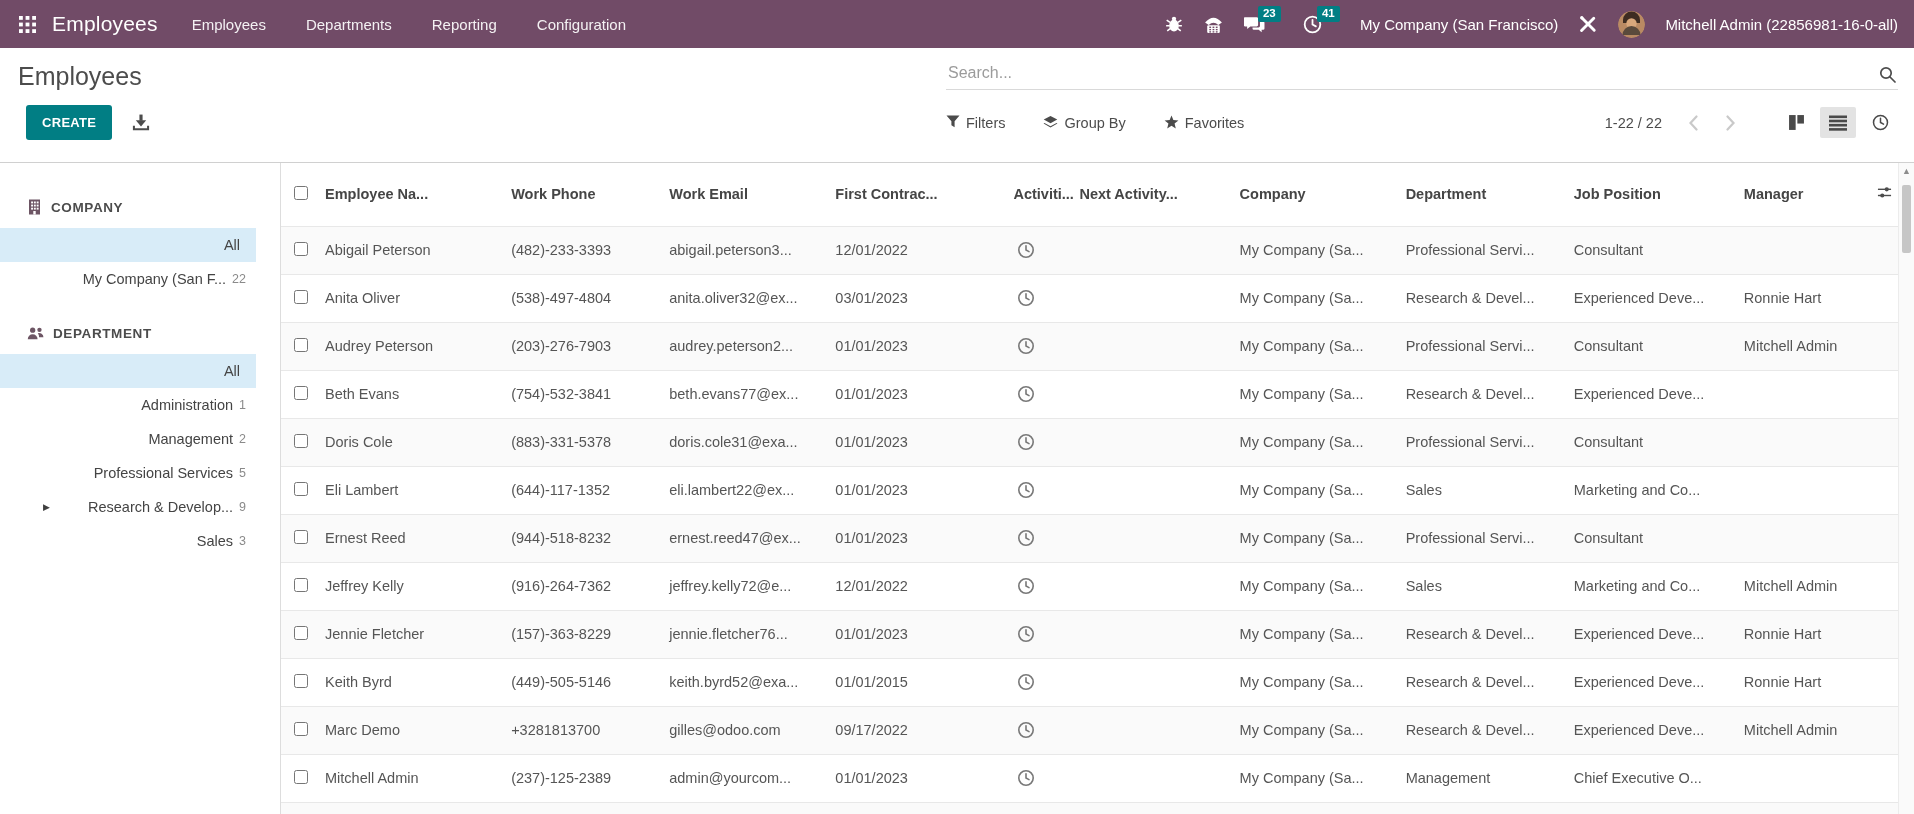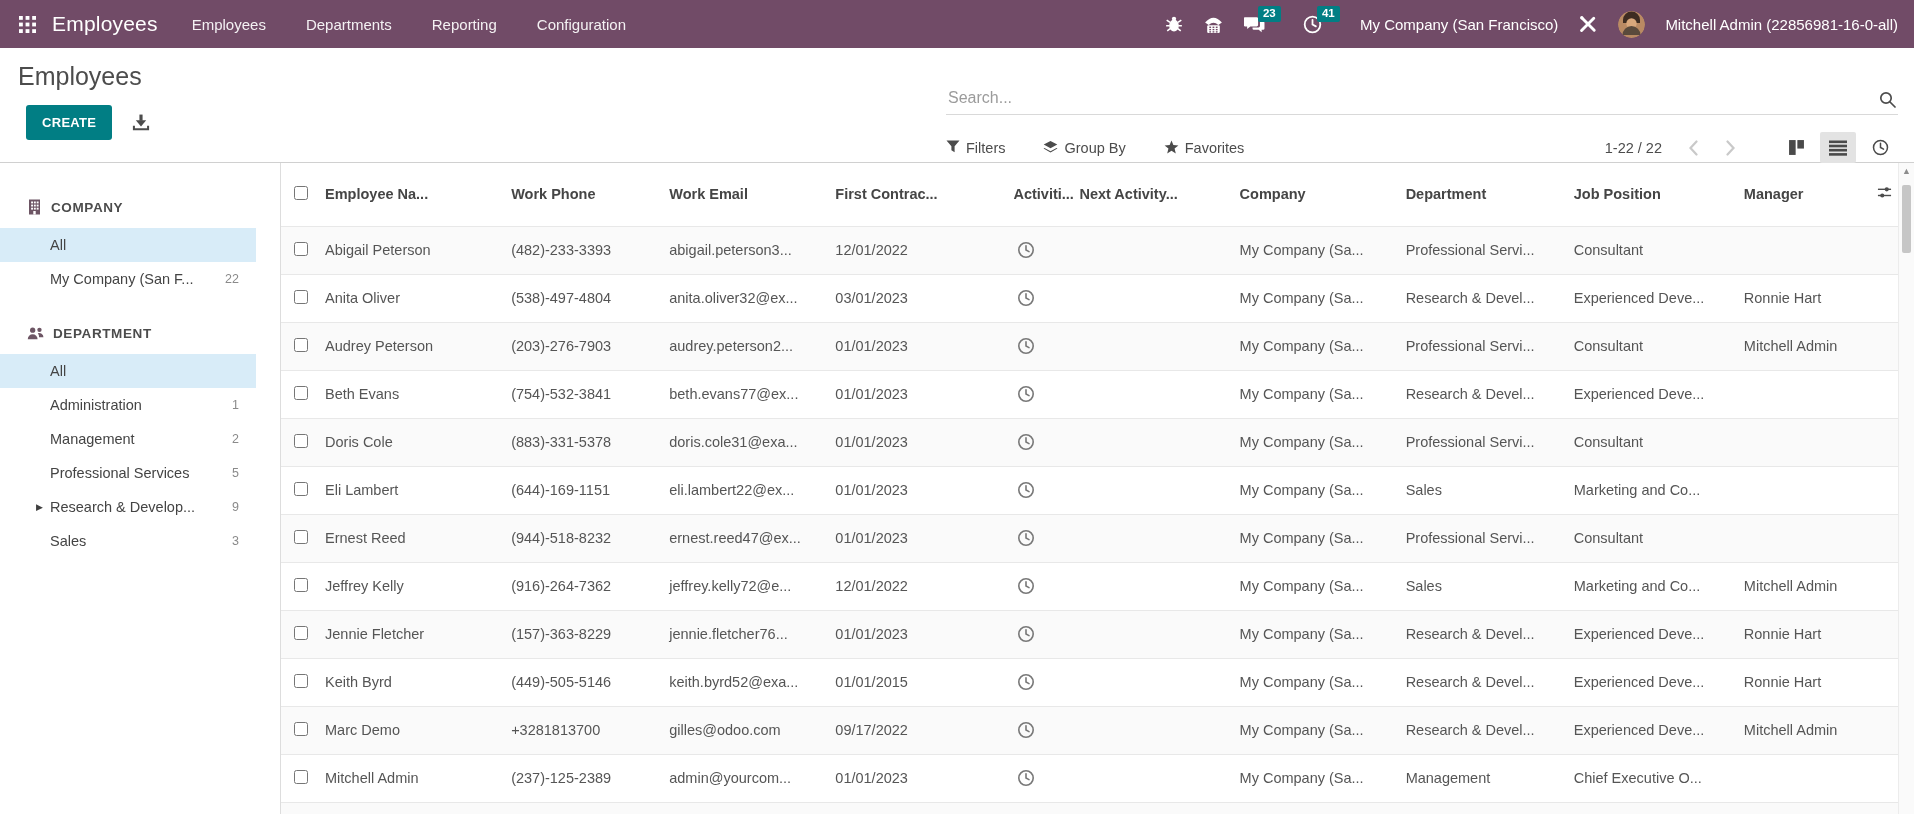--- a/index.html
+++ b/index.html
@@ -27,21 +27,21 @@
     border-bottom:1px solid #d0d0d0; }
   .cp-left { flex:1 1 auto; padding-top:4px; }
   .page-title { font-size:25px; font-weight:400; color:#4c4c4c; }
   .cp-actions { margin-top:14px; display:flex; align-items:center; gap:20px;padding-left:8px; }
   .btn-create { background:#017e84; color:#fff; border:none; border-radius:3px;
     font-family:inherit; font-size:13px; font-weight:700; letter-spacing:.3px;
     padding:10px 16px; cursor:pointer; }
   .export-icon { color:#4c4c4c; cursor:pointer; display:flex; }
 
   .cp-right { width:952px; flex:0 0 auto; display:flex; flex-direction:column; padding-top:2px; }
-  .search-wrap { position:relative; border-bottom:1px solid #d9d9d9; padding:4px 34px 7px 2px;margin-top:25px; }
+  .search-wrap { position:relative; border-bottom:1px solid #d9d9d9; padding:4px 34px 7px 2px; }
   .search-wrap input { border:none; outline:none; width:100%; font-family:inherit;
     font-size:16px; color:#4c4c4c; background:transparent; }
   .search-wrap input::placeholder { color:#9b9b9b; }
   .search-glass { position:absolute; right:2px; top:6px; color:#4c4c4c; cursor:pointer; }
 
   .controls-row { display:flex; align-items:center; margin-top:17px; }
   .facets { display:flex; gap:38px; }
   .facet { display:flex; align-items:flex-start; gap:6px; font-size:14.5px; color:#4c4c4c;
     cursor:pointer; }
   .facet svg { color:#4b4b4b; }
@@ -58,21 +58,21 @@
   .main { display:flex; height:651px; }
 
   
   .sidebar { width:280px; flex:0 0 auto; padding-top:36px; overflow:hidden; }
   .sb-section { margin-bottom:30px; }
   .sb-head { display:flex; align-items:center; gap:9px; padding-left:27px;
     font-size:13.5px; font-weight:700; color:#4c4c4c; letter-spacing:.6px; }
   .sb-head svg { color:#6d5564; }
   .sb-items { margin-top:13px; }
   .sb-item { height:34px; width:256px; display:flex; align-items:center;
-    padding:0 17px 0 36px; font-size:14.5px; color:#444; cursor:pointer; }
+    padding:0 10px 0 36px; font-size:14.5px; color:#444; cursor:pointer;text-align:right; }
   .sb-item.active { background:#d8ecf8; }
   .sb-caret { width:14px; font-size:9px; color:#3f3f3f; visibility:hidden; flex:0 0 auto; }
   .sb-item .lbl { flex:1 1 auto; white-space:nowrap; overflow:hidden; }
   .sb-item .cnt { font-size:12.5px; color:#8a8a8a; padding-left:6px; }
 
   
   .table-zone { flex:1 1 auto; position:relative; border-left:1px solid #dddddd;
     padding-right:16px; overflow:hidden; }
   table { width:100%; border-collapse:collapse; table-layout:fixed; }
   thead th { height:63px; vertical-align:middle; text-align:left; font-size:14.5px;
@@ -501,21 +501,21 @@
     <td>Professional Servi...</td>
     <td>Consultant</td>
     <td></td>
     <td class="c-gear"></td>
   </tr>
           <tr>
     <td class="c-check">
       <input type="checkbox" style="">
     </td>
     <td>Eli Lambert</td>
-    <td>(644)-169-1151</td>
+    <td>(644)-117-1352</td>
     <td>eli.lambert22@ex...</td>
     <td>01/01/2023</td>
     <td class="c-act">
       <svg width="18" height="18" viewBox="0 0 18 18" fill="none" stroke="currentColor" stroke-width="1.6">
         <circle cx="9" cy="9" r="7.2"></circle>
         <path d="M9 4.8 V9 L12 10.6" stroke-linecap="round"></path>
       </svg>
     </td>
     <td></td>
     <td>My Company (Sa...</td>

